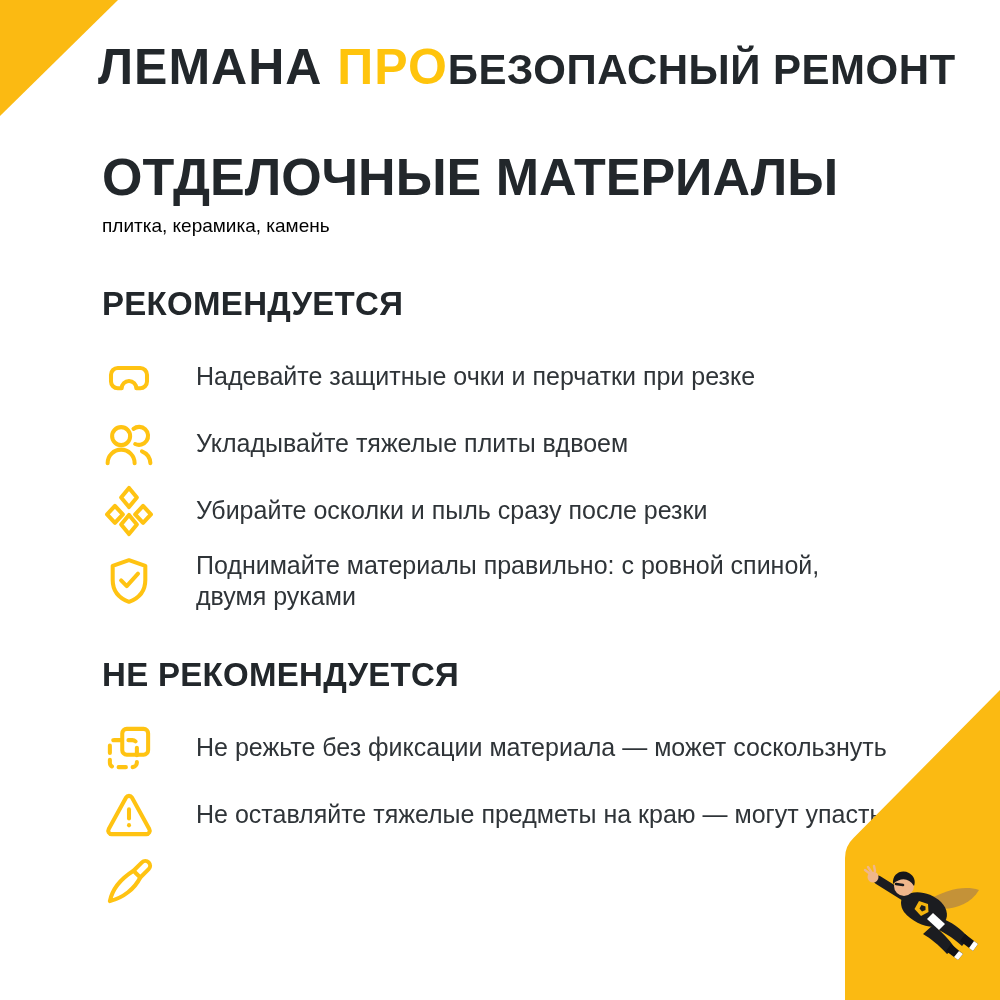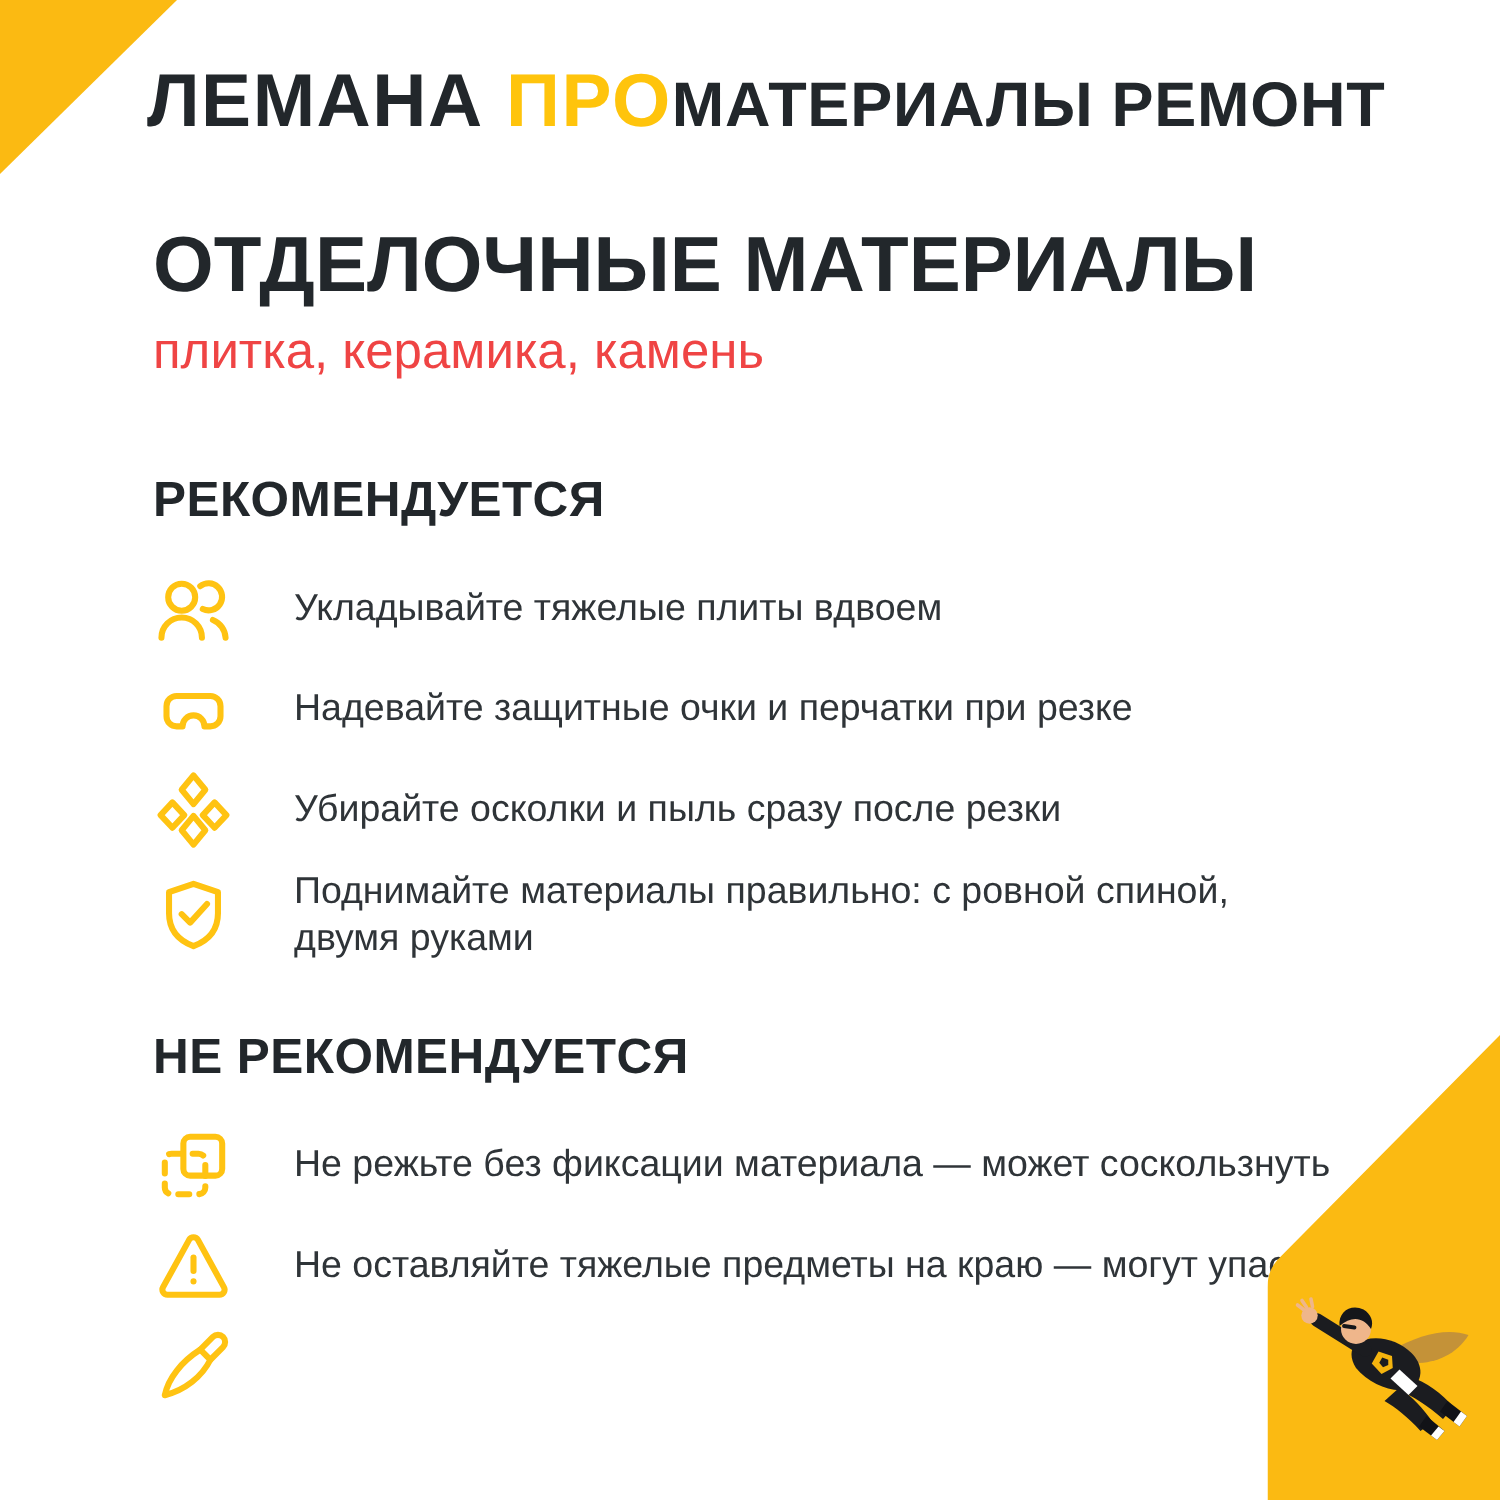--- a/index.html
+++ b/index.html
@@ -18,77 +18,77 @@
   .corner-br{
     position:absolute;right:0;bottom:0;width:155px;height:310px;
   }
   .corner-br svg{display:block;}
   .character{
     position:absolute;right:12px;bottom:20px;width:140px;height:130px;
   }
   
   .header{
     position:absolute;top:38px;left:98px;right:75px;
-    display:flex;align-items:baseline;
+    display:flex;justify-content:space-between;align-items:baseline;
   }
   .logo{font-weight:900;font-size:50px;letter-spacing:1px;white-space:nowrap;}
   .logo .p1{color:#22272B;}
   .logo .p2{color:#FFC40C;}
   .header-title{font-weight:800;font-size:42px;letter-spacing:0.5px;color:#22272B;white-space:nowrap;}
   
   .main{position:absolute;left:102px;top:150px;right:55px;}
   .page-title{font-size:52px;font-weight:900;color:#22272B;letter-spacing:0;margin:0 0 10px 0;line-height:1.05;}
-  .page-subtitle{font-size:34px;color:#ef4444;margin:0 0 60px 0;}
+  .page-subtitle{font-size:19px;color:#000000;margin:0 0 48px 0;}
   .section-heading{font-size:33px;font-weight:900;color:#22272B;margin:0 0 26px 0;letter-spacing:0.3px;}
   .section{margin-bottom:44px;}
   .item{display:flex;align-items:center;gap:40px;margin-bottom:11px;min-height:56px;}
   .icon{width:54px;height:54px;flex:none;}
   .icon svg{display:block;width:100%;height:100%;}
   .item-text{font-size:25px;line-height:31px;color:#2F3438;max-width:700px;}
   .ic{stroke:#FFC312;fill:none;stroke-width:3.6;stroke-linecap:round;stroke-linejoin:round;}
 </style>
 </head>
 <body>
 
 <div class="corner-tl"></div>
 
 <div class="header">
   <div class="logo">
     <span class="p1">ЛЕМАНА</span>
     <span class="p2">ПРО</span>
   </div>
-  <div class="header-title">МАТЕРИАЛЫ РЕМОНТ</div>
+  <div class="header-title">БЕЗОПАСНЫЙ РЕМОНТ</div>
 </div>
 
 <div class="main">
   <h1 class="page-title">ОТДЕЛОЧНЫЕ МАТЕРИАЛЫ</h1>
   <div class="page-subtitle">плитка, керамика, камень</div>
 
   <div class="section">
     <h2 class="section-heading">РЕКОМЕНДУЕТСЯ</h2>
 
     <div class="item">
       <span class="icon">
         <svg viewBox="0 0 48 48">
+            <path class="ic" d="M14 16 h20 a6 6 0 0 1 6 6 v6 a6 6 0 0 1 -6 6 h-3.5 a6.5 6.5 0 0 0 -13 0 H14 a6 6 0 0 1 -6 -6 v-6 a6 6 0 0 1 6 -6 z"></path>
+          </svg>
+      </span>
+      <span class="item-text">Надевайте защитные очки и перчатки при резке</span>
+    </div>
+
+    <div class="item">
+      <span class="icon">
+        <svg viewBox="0 0 48 48">
           <circle class="ic" cx="17" cy="17" r="8"></circle>
           <path class="ic" d="M5 41 a12 12 0 0 1 24 0"></path>
           <path class="ic" d="M28 10.5 a8 8 0 1 1 1.5 13.5"></path>
           <path class="ic" d="M35.5 30.5 a12 12 0 0 1 7.5 10.5"></path>
         </svg>
       </span>
       <span class="item-text">Укладывайте тяжелые плиты вдвоем</span>
-    </div>
-
-    <div class="item">
-      <span class="icon">
-        <svg viewBox="0 0 48 48">
-            <path class="ic" d="M14 16 h20 a6 6 0 0 1 6 6 v6 a6 6 0 0 1 -6 6 h-3.5 a6.5 6.5 0 0 0 -13 0 H14 a6 6 0 0 1 -6 -6 v-6 a6 6 0 0 1 6 -6 z"></path>
-          </svg>
-      </span>
-      <span class="item-text">Надевайте защитные очки и перчатки при резке</span>
     </div>
 
     <div class="item">
       <span class="icon">
         <svg viewBox="0 0 48 48">
           <path class="ic" stroke-width="3.2" d="M24 3.5 l7 8.5 -7 8.5 -7 -8.5 z"></path>
           <path class="ic" stroke-width="3.2" d="M11.5 19.5 l7 7.5 -7 7.5 -7 -7.5 z"></path>
           <path class="ic" stroke-width="3.2" d="M36.5 19.5 l7 7.5 -7 7.5 -7 -7.5 z"></path>
           <path class="ic" stroke-width="3.2" d="M24 27.5 l7 8.5 -7 8.5 -7 -8.5 z"></path>
         </svg>

